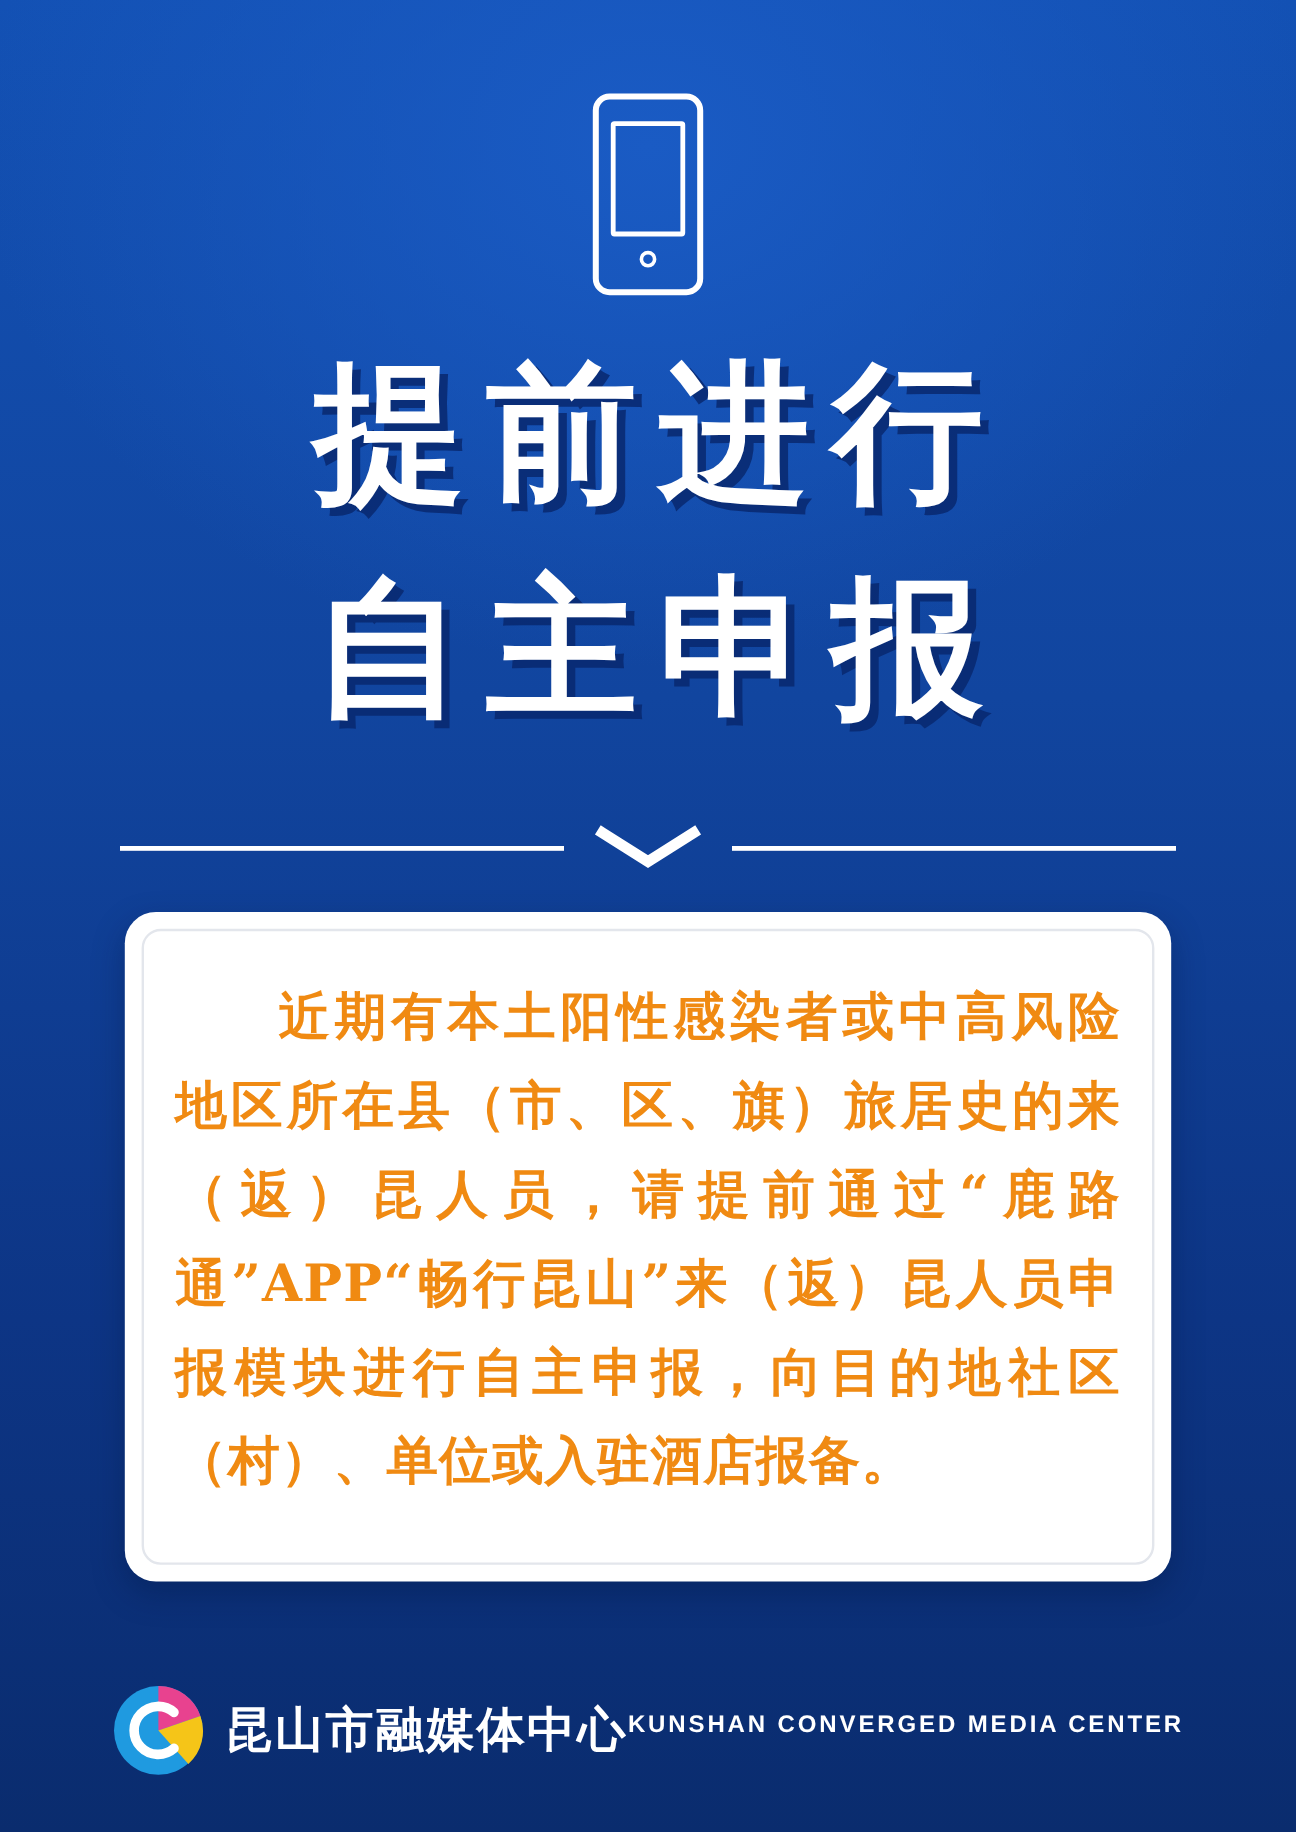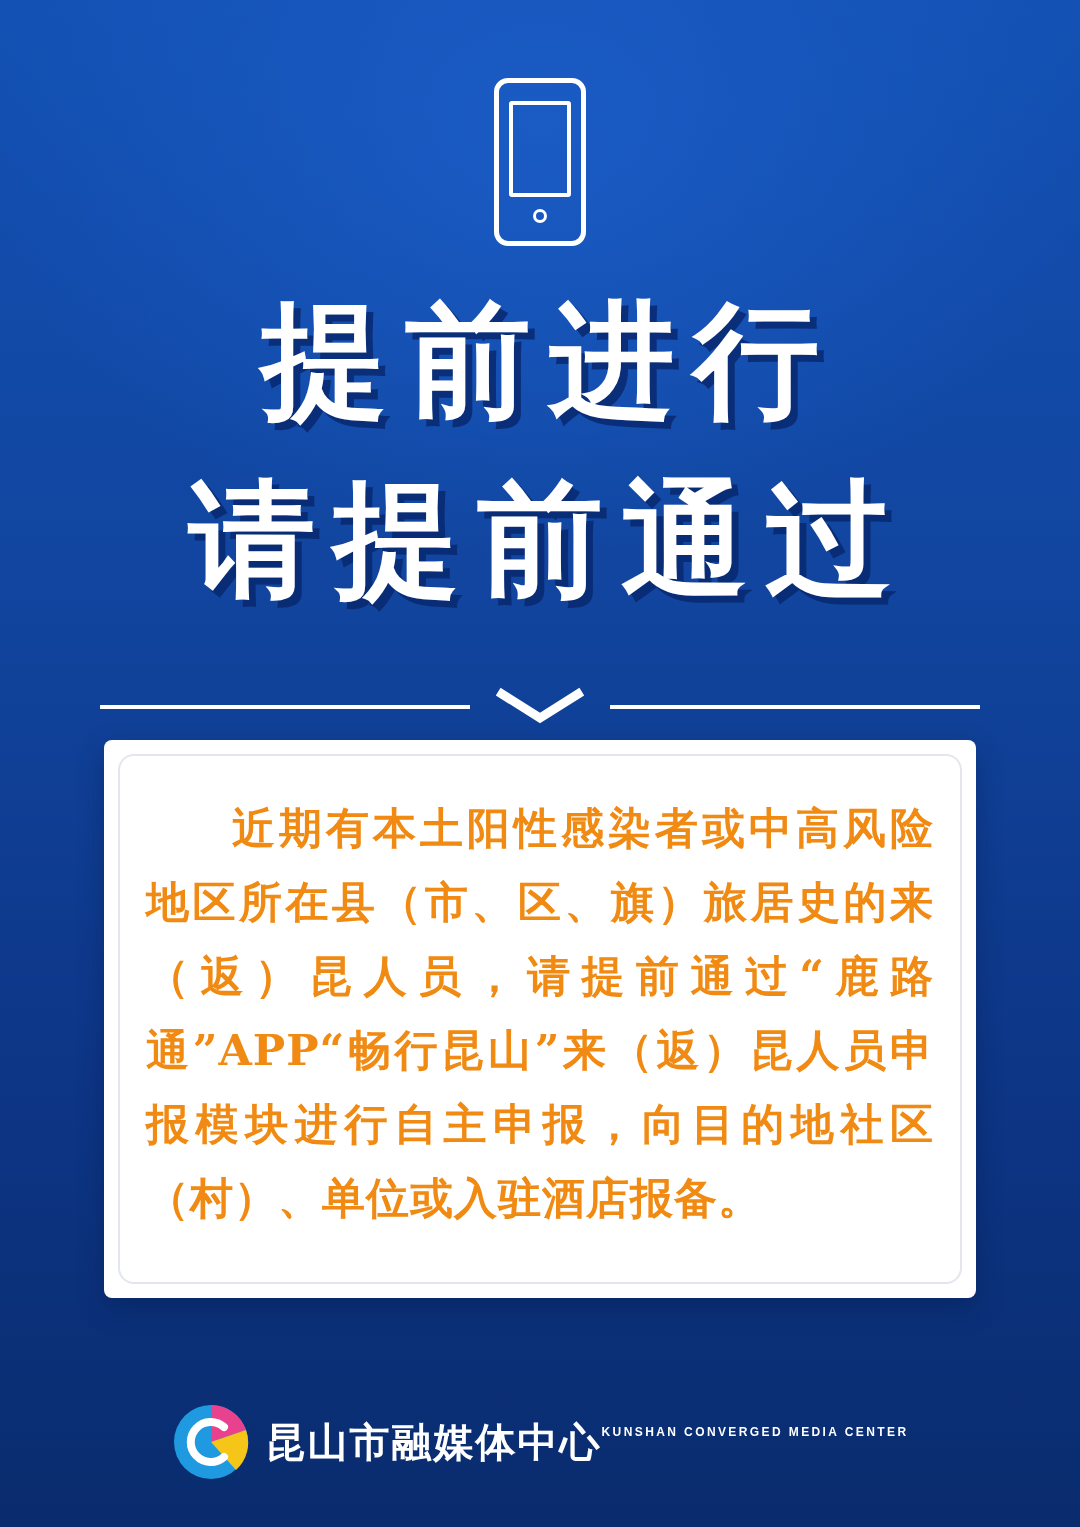--- a/index.html
+++ b/index.html
@@ -100,26 +100,26 @@
     width: 140px;
     display: flex;
     align-items: center;
     justify-content: center;
   }
   .divider .chev svg { display: block; }
 
   
   .card {
     position: absolute;
-    top: 740px;
+    top: 760px;
     left: 104px;
     width: 872px;
     height: 558px;
     background: #ffffff;
-    border-radius: 8px;
+    border-radius: 26px;
     box-shadow: 0 10px 26px rgba(3, 22, 66, 0.35);
     box-sizing: border-box;
   }
   .card .inner-frame {
     position: absolute;
     left: 14px;
     top: 14px;
     right: 14px;
     bottom: 14px;
     border: 2px solid #e3e6ec;
@@ -168,40 +168,40 @@
     font-family: "DejaVu Sans", "Liberation Sans", sans-serif;
     font-weight: bold;
     font-size: 40px;
     line-height: 1.12;
     color: #ffffff;
     letter-spacing: 2px;
   }
   .footer .en {
     font-family: "Liberation Sans", sans-serif;
     font-weight: bold;
-    font-size: 12px;
+    font-size: 20px;
     line-height: 1.2;
     color: #ffffff;
     letter-spacing: 2.4px;
     margin-top: 5px;
   }
 </style>
 </head>
 <body>
 
 <div class="poster">
 
   <div class="phone-icon">
     <div class="screen"></div>
     <div class="home"></div>
   </div>
 
   <div class="headline">
     <div class="line">提前进行</div>
-    <div class="line">请提前通过</div>
+    <div class="line">自主申报</div>
   </div>
 
   <div class="divider">
     <div class="rule"></div>
     <div class="chev">
       <svg width="92" height="42" viewBox="0 0 92 42" aria-hidden="true">
         <polyline points="8,8 46,32 84,8" fill="none" stroke="#ffffff" stroke-width="9" stroke-linecap="square" stroke-linejoin="miter"></polyline>
       </svg>
     </div>
     <div class="rule"></div>

